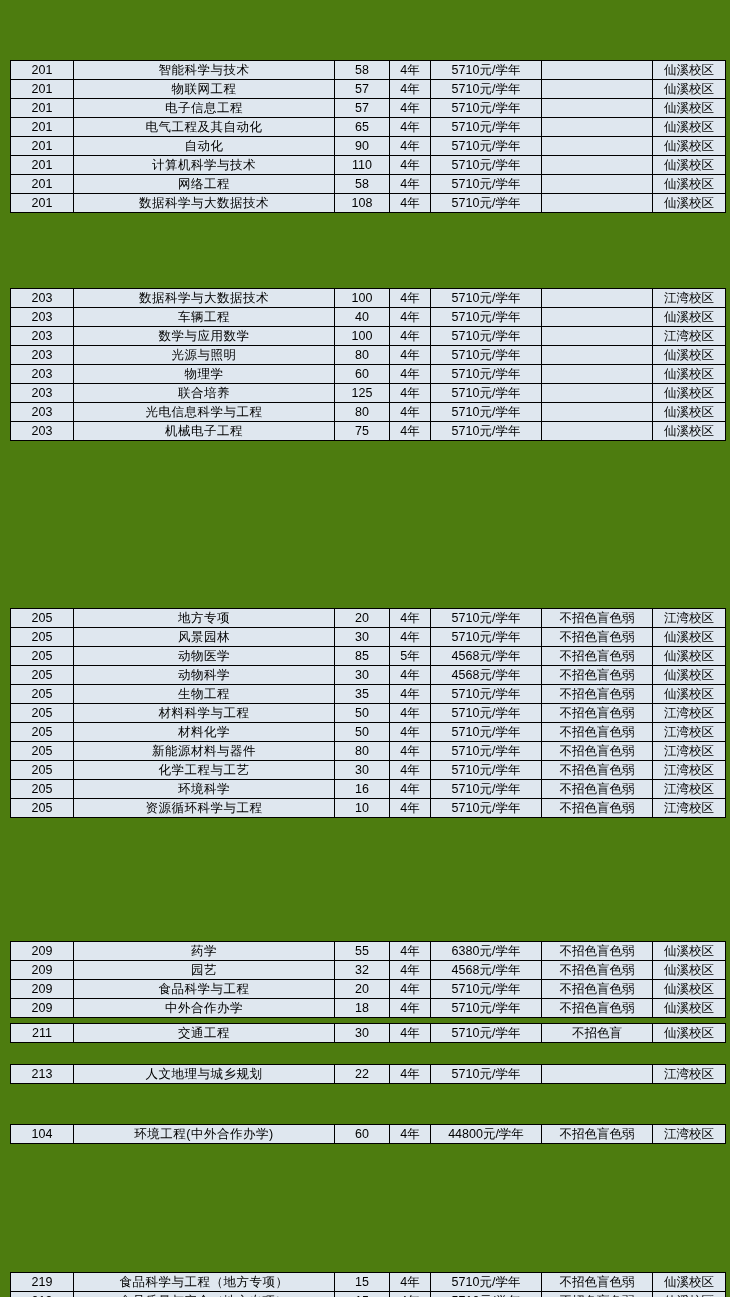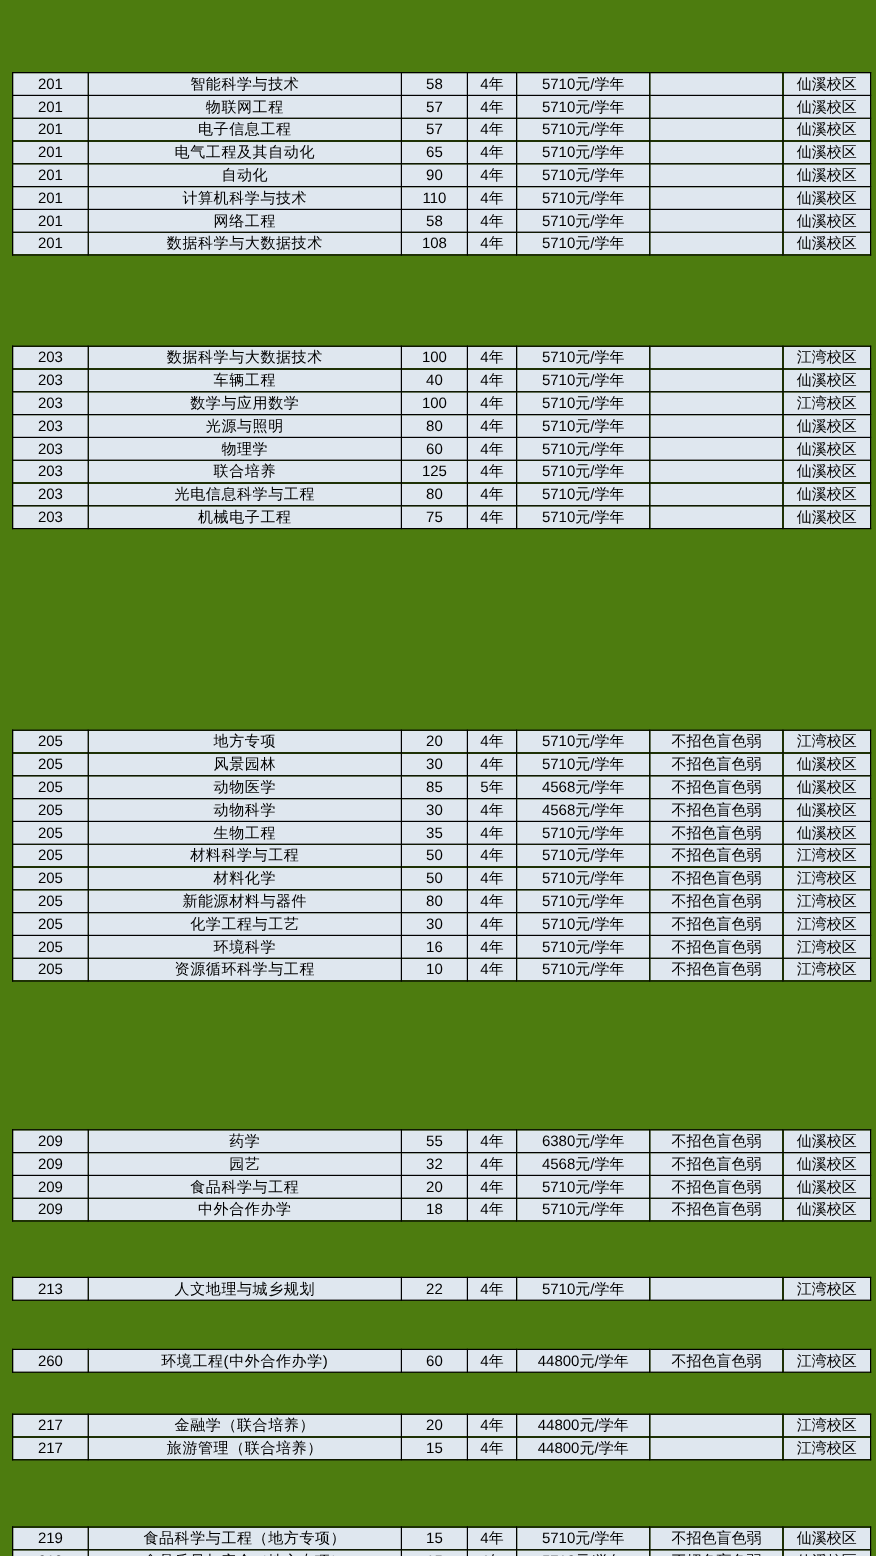--- a/index.html
+++ b/index.html
@@ -321,64 +321,55 @@
           <td class="code">209</td>
           <td class="major">中外合作办学</td>
           <td class="plan">18</td>
           <td class="years">4年</td>
           <td class="fee">5710元/学年</td>
           <td class="note">不招色盲色弱</td>
           <td class="campus">仙溪校区</td>
         </tr>
       </tbody>
     </table>
+    <table class="grp" style="top: 1023px;">
+      <tbody>
+        <tr>
+          <td class="code">211</td>
+          <td class="major">交通工程</td>
+          <td class="plan">30</td>
+          <td class="years">4年</td>
+          <td class="fee">5710元/学年</td>
+          <td class="note">不招色盲</td>
+          <td class="campus">仙溪校区</td>
+        </tr>
+      </tbody>
+    </table>
     <table class="grp" style="top: 1064px;">
       <tbody>
         <tr>
           <td class="code">213</td>
           <td class="major">人文地理与城乡规划</td>
           <td class="plan">22</td>
           <td class="years">4年</td>
           <td class="fee">5710元/学年</td>
           <td class="note"></td>
           <td class="campus">江湾校区</td>
         </tr>
       </tbody>
     </table>
     <table class="grp" style="top: 1124px;">
       <tbody>
         <tr>
-          <td class="code">260</td>
+          <td class="code">104</td>
           <td class="major">环境工程(中外合作办学)</td>
           <td class="plan">60</td>
           <td class="years">4年</td>
           <td class="fee">44800元/学年</td>
           <td class="note">不招色盲色弱</td>
-          <td class="campus">江湾校区</td>
-        </tr>
-      </tbody>
-    </table>
-    <table class="grp" style="top: 1178px;">
-      <tbody>
-        <tr>
-          <td class="code">217</td>
-          <td class="major">金融学（联合培养）</td>
-          <td class="plan">20</td>
-          <td class="years">4年</td>
-          <td class="fee">44800元/学年</td>
-          <td class="note"></td>
-          <td class="campus">江湾校区</td>
-        </tr>
-        <tr>
-          <td class="code">217</td>
-          <td class="major">旅游管理（联合培养）</td>
-          <td class="plan">15</td>
-          <td class="years">4年</td>
-          <td class="fee">44800元/学年</td>
-          <td class="note"></td>
           <td class="campus">江湾校区</td>
         </tr>
       </tbody>
     </table>
     <table class="grp" style="top: 1272px;">
       <tbody>
         <tr>
           <td class="code">219</td>
           <td class="major">食品科学与工程（地方专项）</td>
           <td class="plan">15</td>

